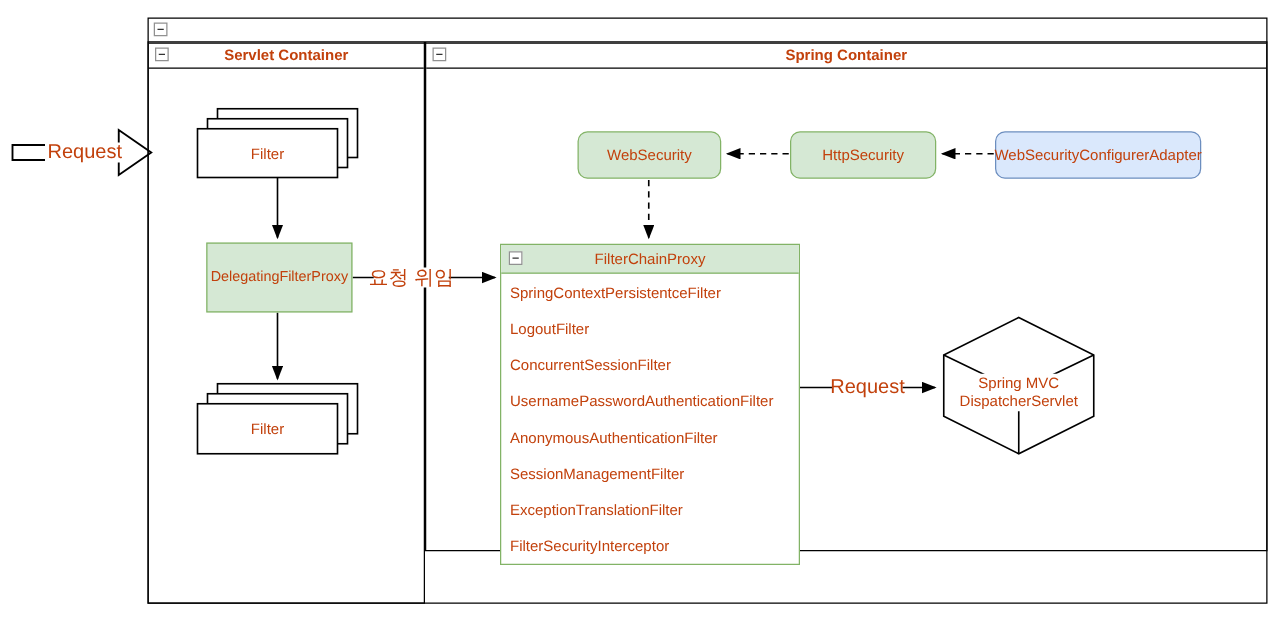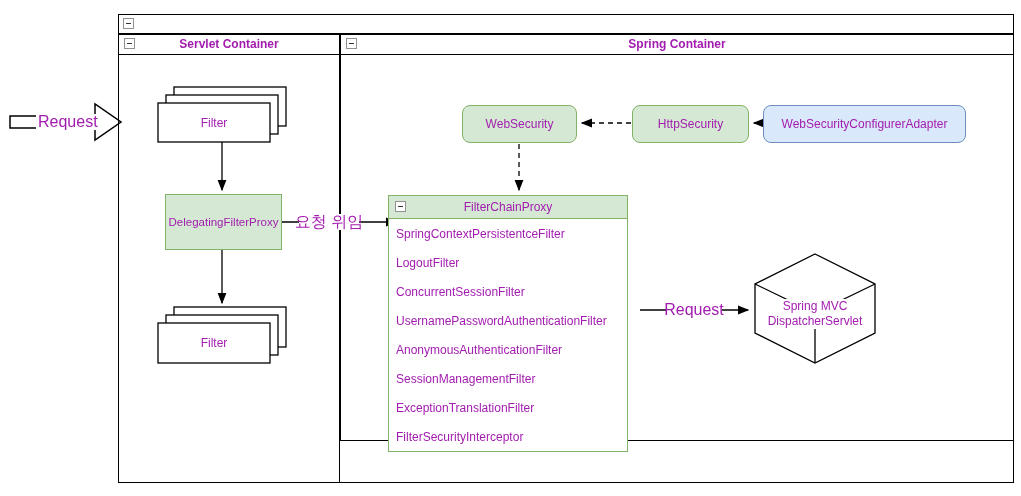--- a/index.html
+++ b/index.html
@@ -2,21 +2,21 @@
 <html><head>
 <meta charset="utf-8">
 <style>
   html, body { margin: 0; padding: 0; background: #ffffff; }
   .canvas {
     position: relative;
     width: 1021px;
     height: 496px;
     background: #ffffff;
     font-family: "Liberation Sans", "DejaVu Sans", sans-serif;
-    color: #a21caf;
+    color: #c2410c;
     overflow: hidden;
   }
   .layer { position: absolute; left: 0; top: 0; }
   .abs { position: absolute; box-sizing: border-box; }
 
   
   .container { border: 1px solid #000000; background: transparent; }
   .container-header {
     position: relative;
     border-bottom: 1px solid #000000;
@@ -168,23 +168,23 @@
 
   <div class="abs filter-label" style="left:158px; top:103px; width:112px; height:39px;">Filter</div>
   <div class="abs filter-label" style="left:158px; top:323px; width:112px; height:40px;">Filter</div>
 
   <div class="abs node green" style="left:165px; top:194px; width:117px; height:56px; font-size:11.5px;">DelegatingFilterProxy</div>
 
   <div class="abs edge-label" style="left:299px; top:214px; width:60px; height:16px;">요청 위임</div>
 
   <div class="abs node green rounded" style="left:632px; top:105px; width:117px; height:38px;">HttpSecurity</div>
   <div class="abs node green rounded" style="left:462px; top:105px; width:115px; height:38px;">WebSecurity</div>
-  <div class="abs node blue rounded" style="left:763px; top:105px; width:203px; height:38px;">WebSecurityConfigurerAdapter</div>
-
-  <div class="abs fcp" style="left:388px; top:195px; width:240px; height:257px;text-align:center;">
+  <div class="abs node blue rounded" style="left:796px; top:105px; width:165px; height:38px;">WebSecurityConfigurerAdapter</div>
+
+  <div class="abs fcp" style="left:400px; top:195px; width:240px; height:257px;text-align:center;">
     <div class="fcp-header">
       <span class="collapse-icon" style="left:6px; top:5px;">
           <span class="minus-line"></span>
         </span>
       <span>FilterChainProxy</span>
     </div>
     <div class="fcp-body">
       <div class="fcp-row">SpringContextPersistentceFilter</div>
       <div class="fcp-row">LogoutFilter</div>
       <div class="fcp-row">ConcurrentSessionFilter</div>

